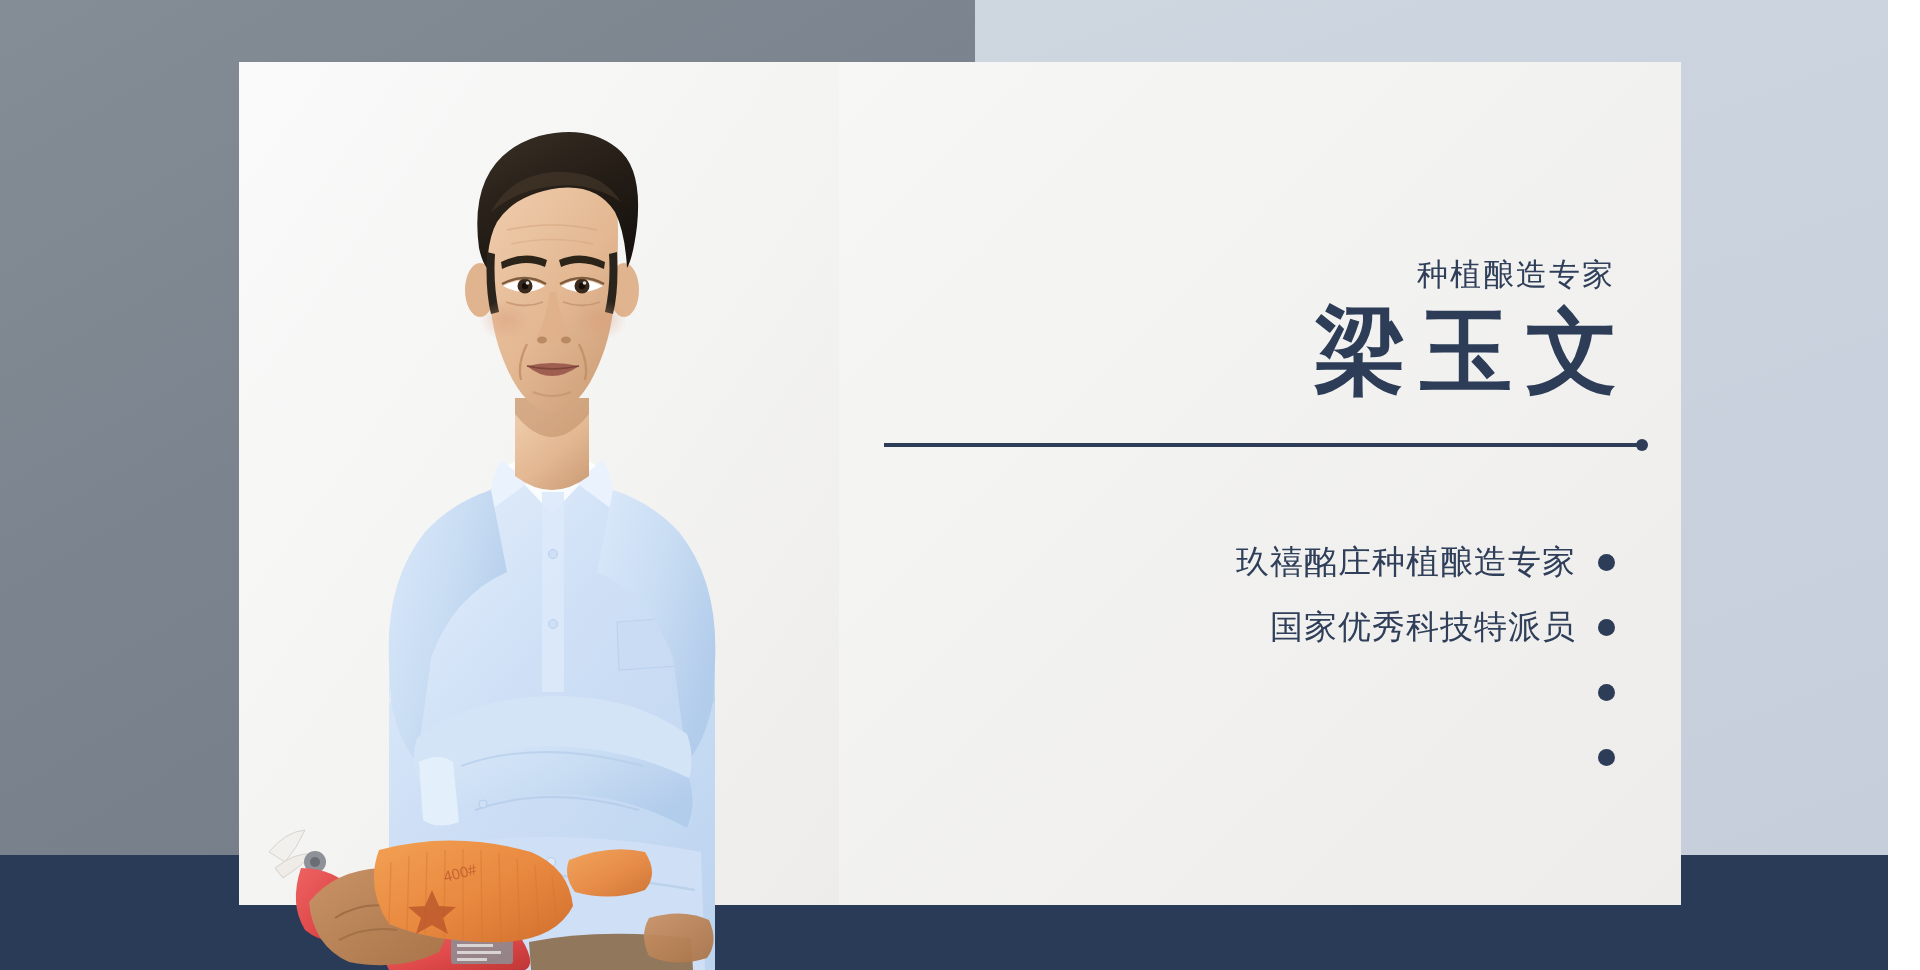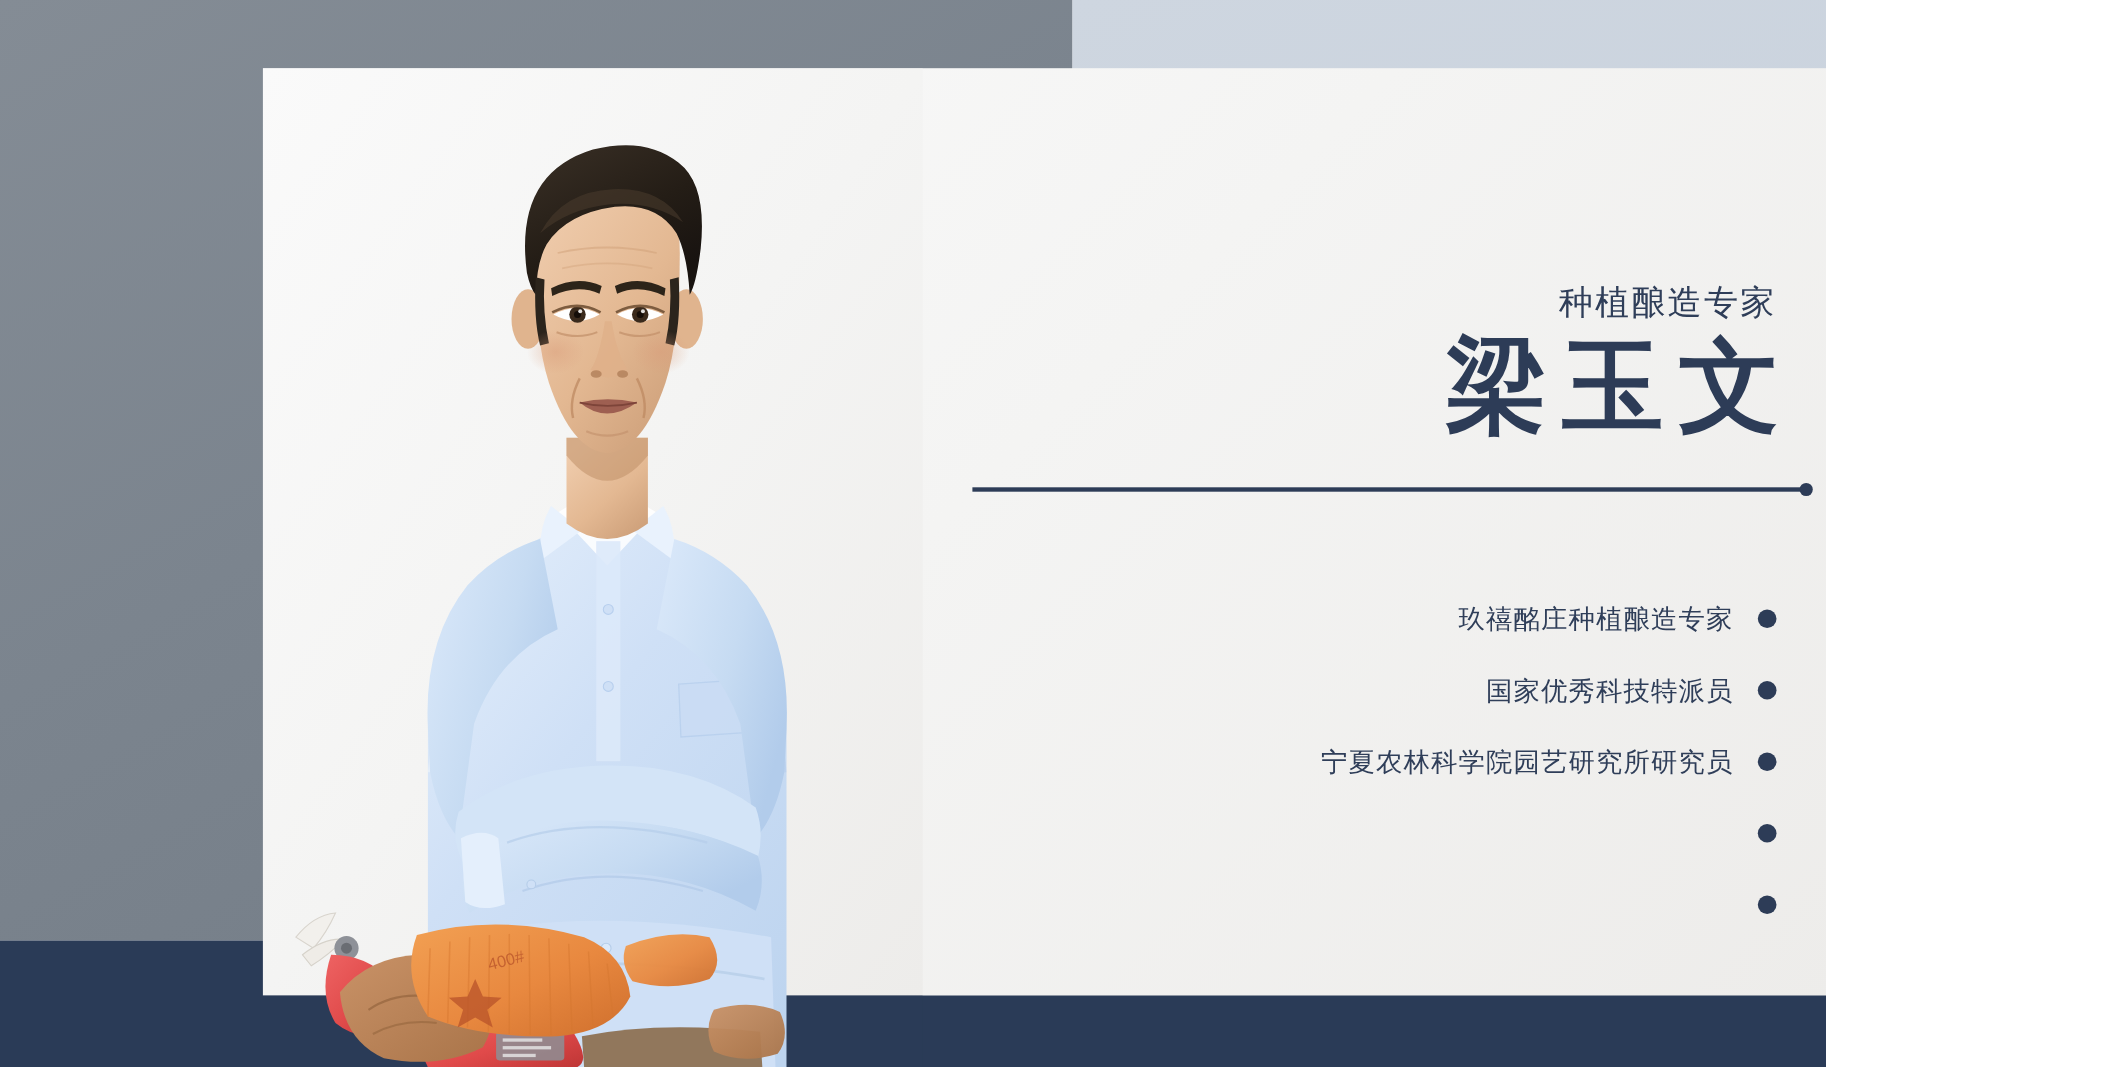--- a/index.html
+++ b/index.html
@@ -4,21 +4,21 @@
 <style>
   * { margin:0; padding:0; box-sizing:border-box; }
   html,body { width:1920px; height:970px; overflow:hidden; }
   body {
     font-family:"Liberation Sans","DejaVu Sans",sans-serif;
     background:#ffffff;
     position:relative;
   }
 
   
-  #stage { position:absolute; inset:0; width:1660px; height:970px; overflow:hidden;text-align:center; }
+  #stage { position:absolute; inset:0; width:1888px; height:970px; overflow:hidden;text-align:center; }
 
   .bg-gray {            
     position:absolute; left:0; top:0; width:975px; height:855px;
     background:linear-gradient(150deg,#848c95 0%,#7b848e 45%,#737c86 100%);
   }
   .bg-lightblue {       
     position:absolute; left:975px; top:0; width:945px; height:855px;
     background:linear-gradient(160deg,#ced6e0 0%,#c9d2dd 50%,#c5ceda 100%);
   }
   .bg-navy-bottom {     
@@ -67,21 +67,21 @@
     position:absolute; right:-6px; top:-4px;
     width:12px; height:12px; border-radius:50%; background:#2d3c57;
   }
 
   .cred-list{ position:absolute; right:66px; top:468px; width:560px; }
   .cred-item{
     display:flex; align-items:center; justify-content:flex-end;
     height:65px; white-space:nowrap;
   }
   .cred-text{
-    font-size:24px; letter-spacing:1px; color:#2f3e59;
+    font-size:33px; letter-spacing:1px; color:#2f3e59;
     font-family:"Liberation Sans","DejaVu Sans",sans-serif;
   }
   .cred-bullet{
     width:17px; height:17px; border-radius:50%;
     background:#2d3c57; margin-left:22px; flex:0 0 auto;
   }
 </style>
 </head>
 <body>
 
@@ -103,24 +103,20 @@
         <span class="divider-dot"></span>
       </div>
 
       <div class="cred-list">
         <div class="cred-item">
           <span class="cred-text">玖禧酩庄种植酿造专家</span>
           <span class="cred-bullet"></span>
         </div>
         <div class="cred-item">
           <span class="cred-text">国家优秀科技特派员</span>
-          <span class="cred-bullet"></span>
-        </div>
-        <div class="cred-item">
-          <span class="cred-text">宁夏农林科学院园艺研究所研究员</span>
           <span class="cred-bullet"></span>
         </div>
         <div class="cred-item">
           <span class="cred-bullet"></span>
         </div>
         <div class="cred-item">
           <span class="cred-bullet"></span>
         </div>
       </div>
 

